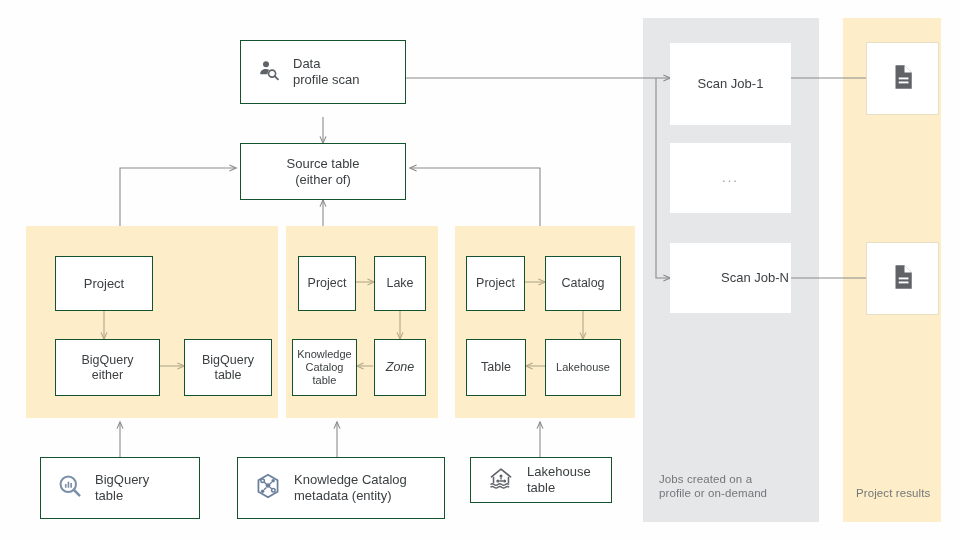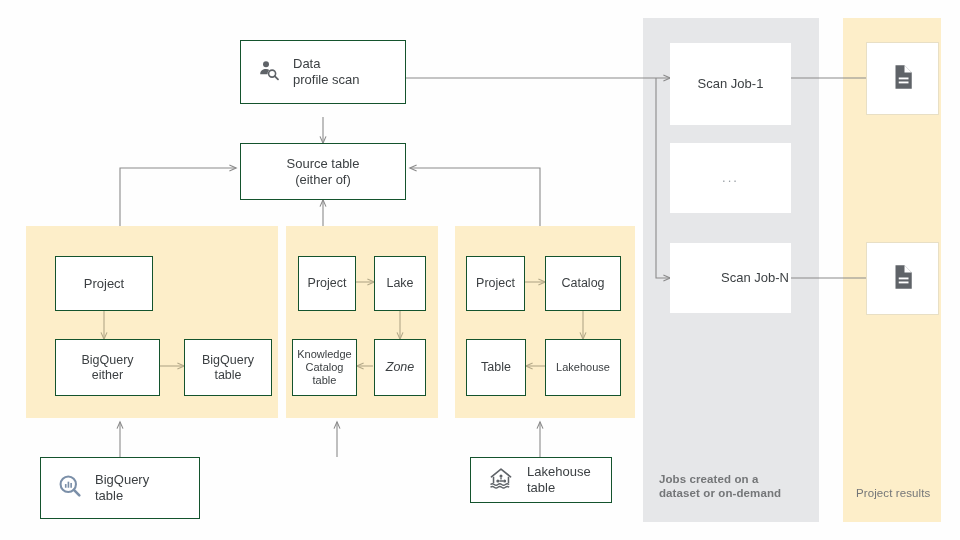--- a/index.html
+++ b/index.html
@@ -203,23 +203,23 @@
   </div>
 
   <div class="box noborder" style="left:670px; top:143px; width:121px; height:70px; color:#9aa0a6; letter-spacing:2px;">
     <span class="lbl">...</span>
   </div>
 
   <div class="box noborder" style="left:670px; top:243px; width:121px; height:70px;justify-content:flex-end;">
     <span class="lbl">Scan Job-N</span>
   </div>
 
-  <div class="panel-caption" style="left:659px; top:472px; width:155px;font-weight:bold;">
+  <div class="panel-caption" style="left:659px; top:472px; width:155px;">
     <span>Jobs created on a</span><br>
-    <span>dataset or on-demand</span>
+    <span>profile or on-demand</span>
   </div>
 
   <div class="box" style="left:866px; top:42px; width:73px; height:73px; border-color:#e8dfc5;">
     <span class="ico">
       <svg width="30" height="30" viewBox="0 0 24 24">
         <path d="M6,2.6 h7.2 L19,8.4 V21.4 H6 Z" fill="#5f6368"></path>
         <path d="M13.2,2.6 V8.4 H19 Z" fill="#ffffff"></path>
         <rect x="8.6" y="12.4" width="7.8" height="1.5" fill="#ffffff"></rect>
         <rect x="8.6" y="15.6" width="7.8" height="1.5" fill="#ffffff"></rect>
       </svg>
@@ -247,20 +247,34 @@
         <circle cx="10.4" cy="10.4" r="7.1" fill="none" stroke="#7b8fa8" stroke-width="1.9"></circle>
         <rect x="7.3" y="10.2" width="1.5" height="3.4" fill="#7b8fa8"></rect>
         <rect x="9.8" y="8.0" width="1.5" height="5.6" fill="#7b8fa8"></rect>
         <rect x="12.3" y="9.2" width="1.5" height="4.4" fill="#7b8fa8"></rect>
         <path d="M15.6,15.6 L20.6,20.6" stroke="#7b8fa8" stroke-width="2.4" stroke-linecap="round"></path>
       </svg>
     </span>
     <span class="lbl"><span>BigQuery</span><br><span>table</span></span>
   </div>
 
+  <div class="box icon-box" style="left:237px; top:457px; width:208px; height:62px;">
+    <span class="ico">
+      <svg width="28" height="28" viewBox="0 0 24 24">
+        <path d="M12,2.4 L20.2,7.0 V17.0 L12,21.6 L3.8,17.0 V7.0 Z" fill="none" stroke="#6b7f9c" stroke-width="1.5"></path>
+        <circle cx="12" cy="11.6" r="2.0" fill="#6b7f9c"></circle>
+        <circle cx="7.4" cy="7.4" r="1.5" fill="none" stroke="#6b7f9c" stroke-width="1.3"></circle>
+        <circle cx="16.4" cy="7.4" r="1.5" fill="#6b7f9c"></circle>
+        <circle cx="7.4" cy="16.4" r="1.5" fill="#6b7f9c"></circle>
+        <circle cx="16.6" cy="15.6" r="1.5" fill="none" stroke="#6b7f9c" stroke-width="1.3"></circle>
+        <path d="M8.6,8.6 L10.6,10.4 M15.2,8.6 L13.4,10.4 M8.6,15.2 L10.6,13.2 M15.4,14.6 L13.4,12.9" stroke="#6b7f9c" stroke-width="1.2"></path>
+      </svg>
+    </span>
+    <span class="lbl"><span>Knowledge Catalog</span><br><span>metadata (entity)</span></span>
+  </div>
 
   <div class="box icon-box" style="left:470px; top:457px; width:142px; height:46px;">
     <span class="ico">
       <svg width="28" height="28" viewBox="0 0 24 24">
         <path d="M3.8,11.0 L12,4.4 L20.2,11.0" fill="none" stroke="#5f6368" stroke-width="1.4" stroke-linejoin="round" stroke-linecap="round"></path>
         <path d="M5.6,11.0 V16.2 M18.4,11.0 V16.2" stroke="#5f6368" stroke-width="1.3"></path>
         <circle cx="12" cy="10.2" r="1.3" fill="#5f6368"></circle>
         <circle cx="9.3" cy="14.6" r="1.3" fill="#5f6368"></circle>
         <circle cx="15.1" cy="14.6" r="1.3" fill="#5f6368"></circle>
         <path d="M12,11.5 V13.3 M10.6,14.6 H13.8" stroke="#5f6368" stroke-width="1.2"></path>

